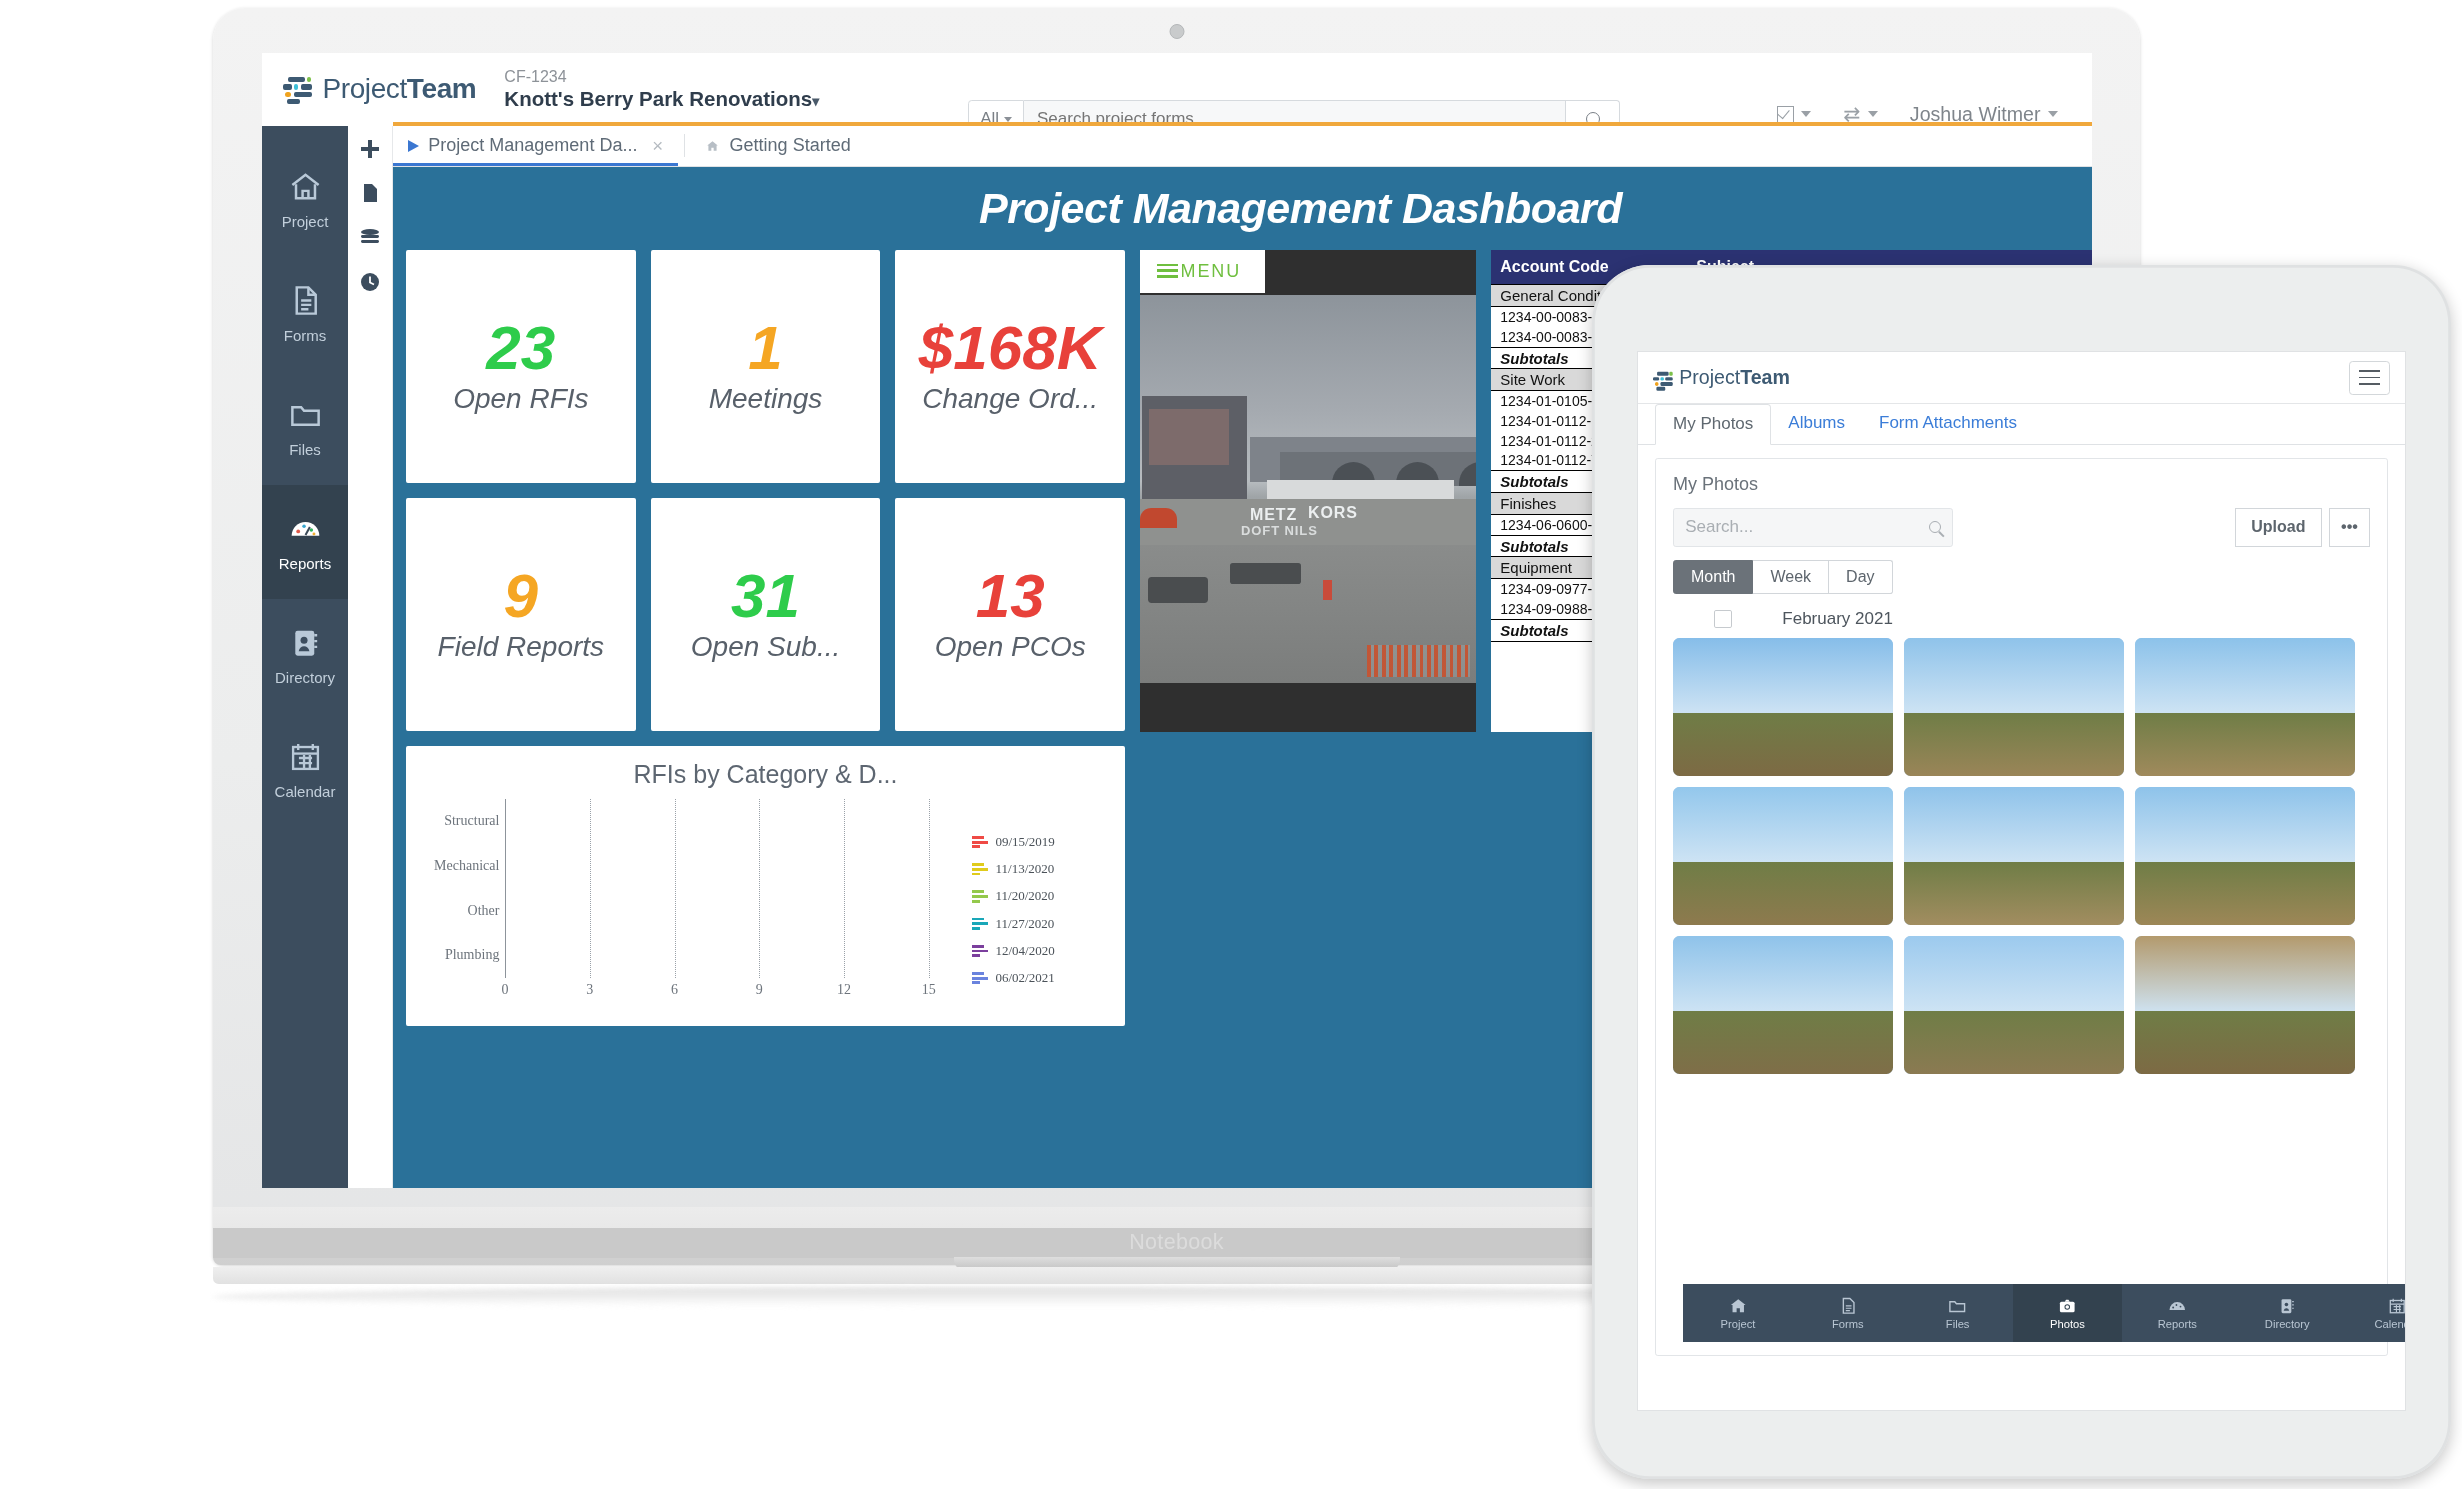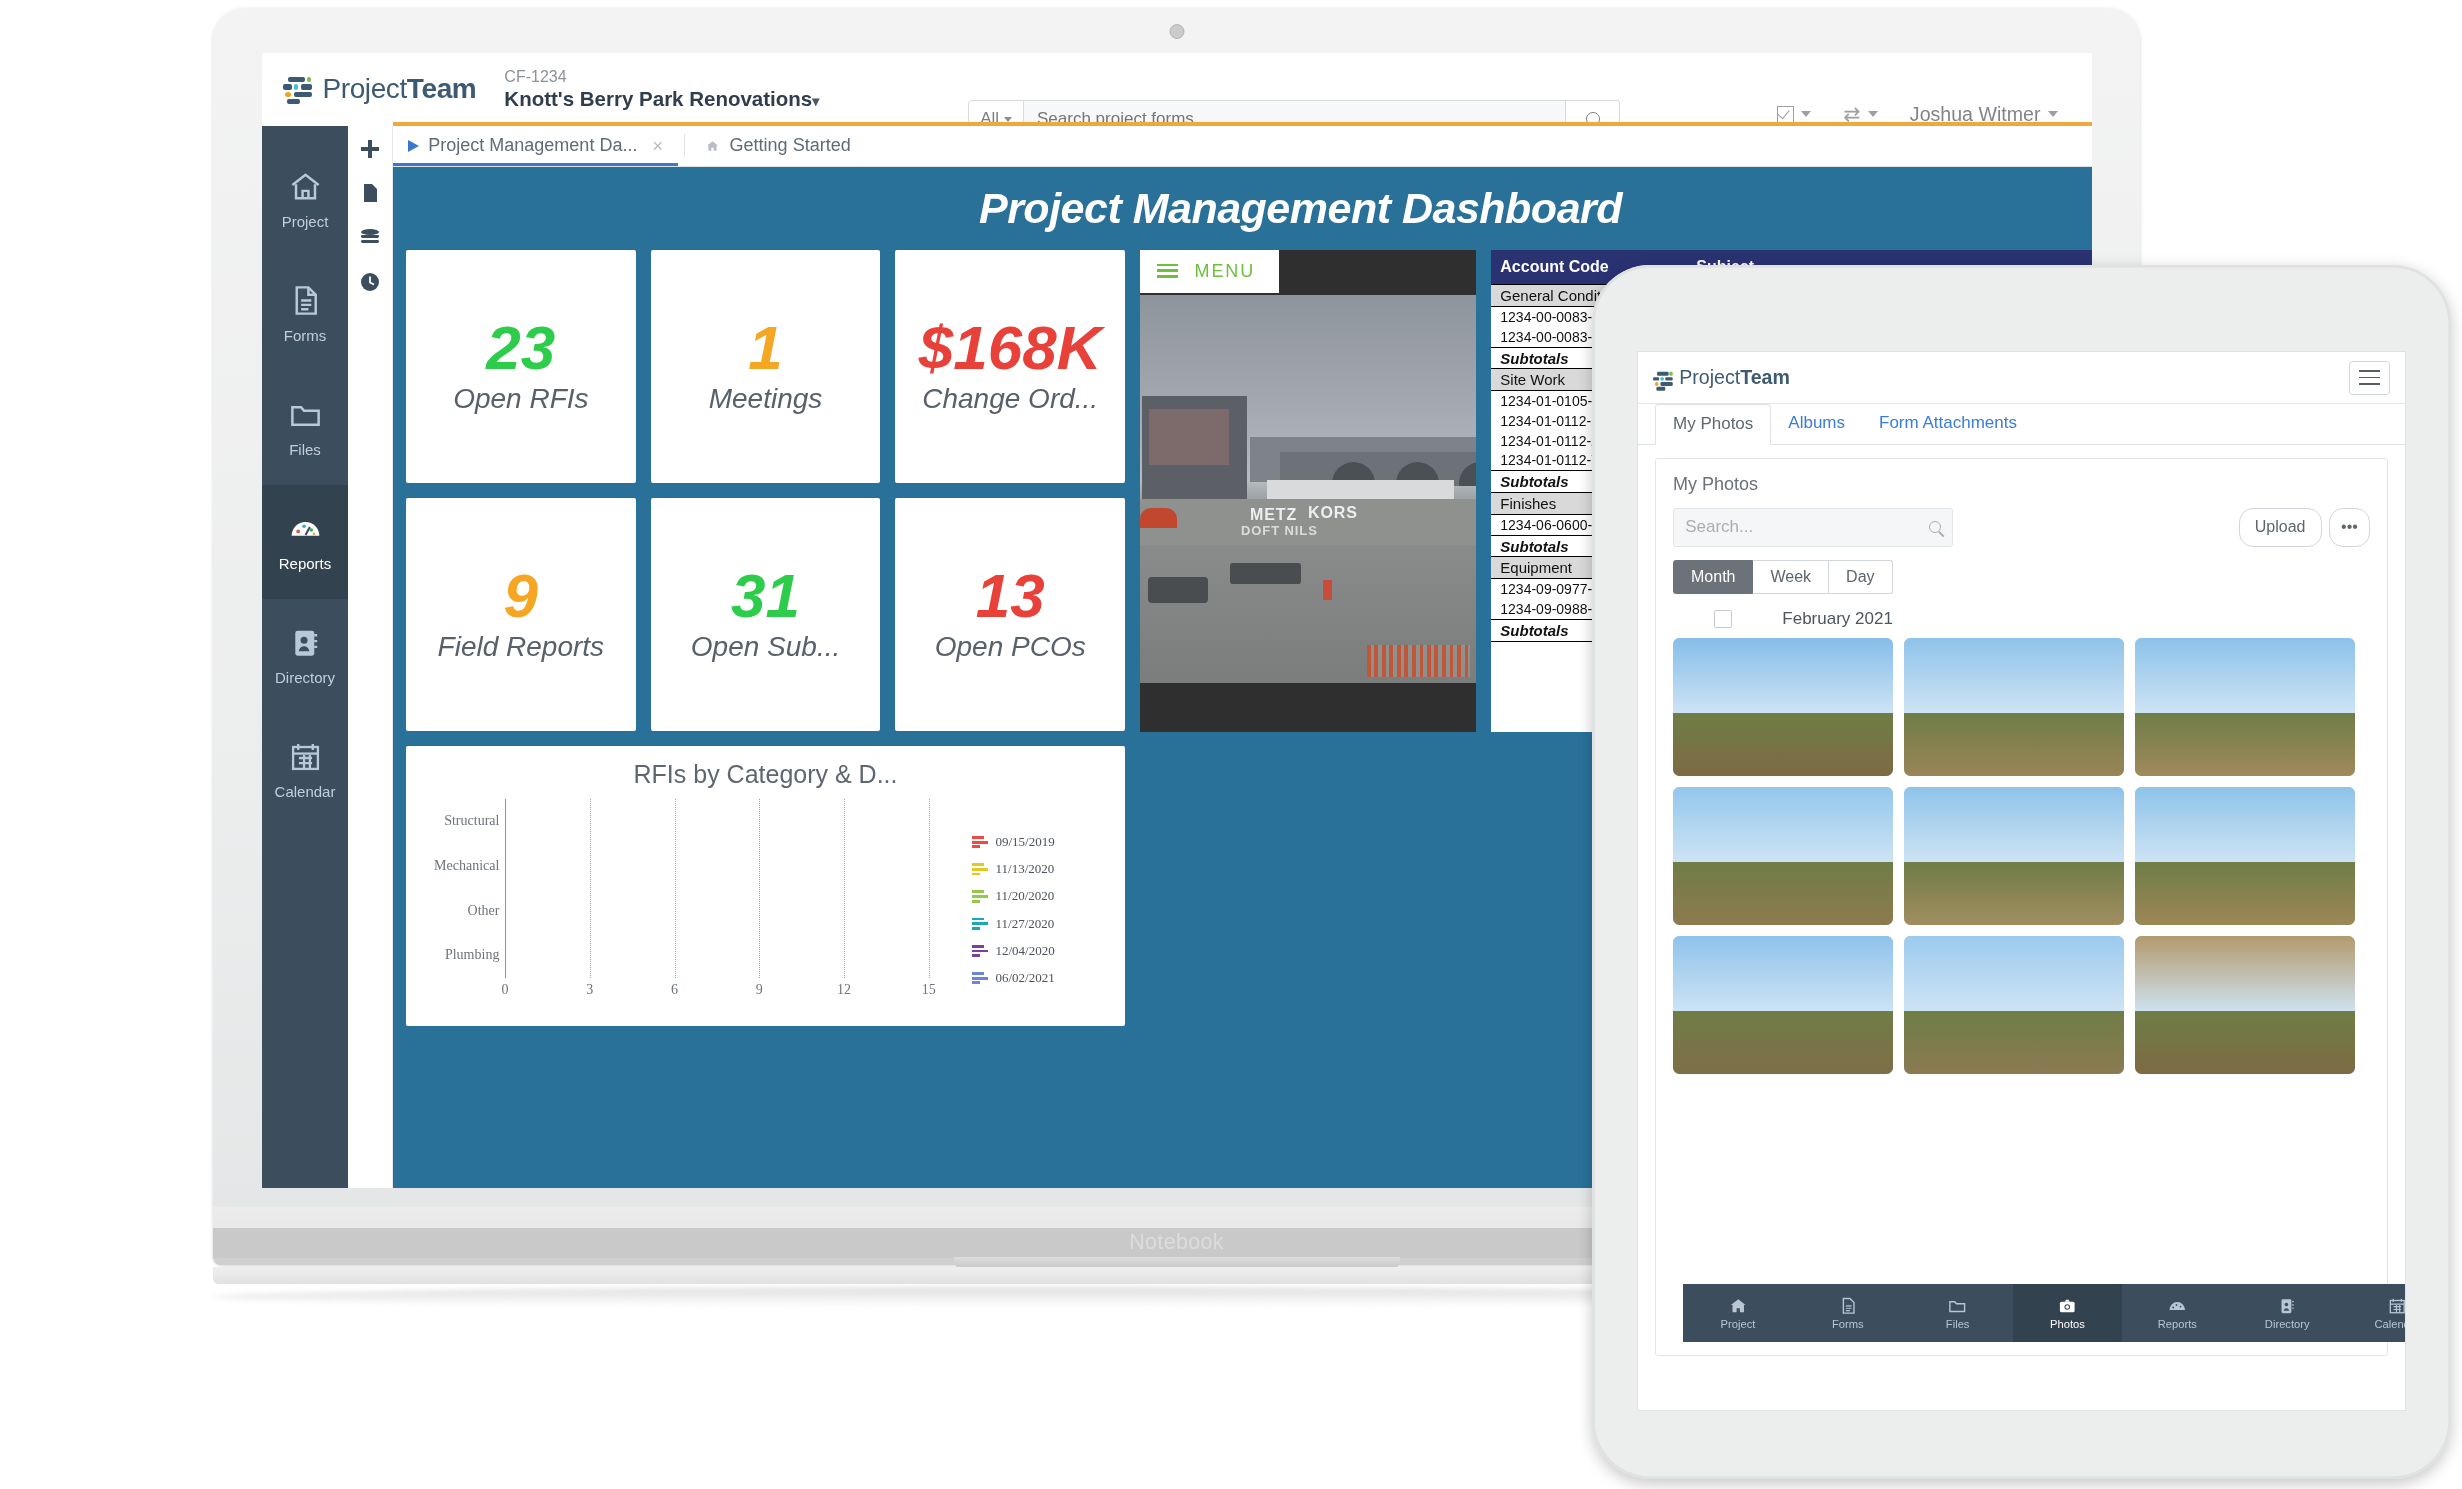--- a/index.html
+++ b/index.html
@@ -151,21 +151,21 @@
   .xtick { position:absolute; transform:translateX(-50%); font-size:14px; color:#6d747c; font-family:"Liberation Serif", serif; }
   .legend { width:140px; padding-top:41px; }
   .lg-item { display:flex; align-items:center; gap:7.5px; margin-bottom:11.2px; }
   .lg-key { width:16px; height:12px; position:relative; }
   .lg-key i { position:absolute; left:0; display:block; height:2.8px; }
   .lg-txt { font-size:13px; color:#4b5259; font-family:"Liberation Serif", serif; }
 
   .col-right { width: 1055px; }
   .cam-wrap { height: 482px; display:flex; gap:15px; }
   .cam { width: 336px; background:#2f2f2f; position:relative; overflow:hidden; }
-  .cam-menu { position:absolute; left:0; top:0; background:#fff; padding:11.2px 24px 11.2px 17px; display:flex; align-items:center; gap:17px; z-index:3;}
+  .cam-menu { position:absolute; left:0; top:0; background:#fff; padding:11.2px 24px 11.2px 17px; display:flex; align-items:center; gap:3px; z-index:3;}
   .burger { width:20.5px; height:15px; position:relative; }
   .burger i { position:absolute; left:0; width:20.5px; height:2.8px; background:#6fbf3f; }
   .burger i:nth-child(1){top:0;} .burger i:nth-child(2){top:5.6px;} .burger i:nth-child(3){top:11.2px;}
   .cam-menu span { color:#6fbf3f; font-size:18px; letter-spacing:1.9px; }
   .cam-photo { position:absolute; left:0; right:0; top:45px; bottom:49px; overflow:hidden; }
   .sky { position:absolute; inset:0; background:linear-gradient(180deg,#8d949b 0%, #a5aab0 30%, #b7bcc0 48%, #9fa4a7 52%, #8e9396 100%); }
   .bldgA { position:absolute; left:1.9px; top:101px; width:105px; height:107px; background:#5d5f66; }
   .bldgA2{ position:absolute; left:9.3px; top:114px; width:80px; height:56px; background:#7d6b6b; }
   .bldgB { position:absolute; left:110px; top:142px; right:0; height:45px; background:#7e838a; }
   .archrow{ position:absolute; left:140px; top:157px; right:0; height:34px; background:#6d7278; }
@@ -213,21 +213,21 @@
   .t-tab { padding: 9.3px 17px; font-size:17px; color:#3b7dd8; }
   .t-tab.active { color:#5f6870; border:0.9px solid #dfe2e5; border-bottom:0.9px solid #fff; border-radius:3.7px 3.7px 0 0; margin-bottom:-0.9px; background:#fff;}
   .t-panel { margin: 13px 17px 0; border:0.9px solid #e2e5e8; border-radius:2.8px; height: 898px; background:#fff; }
   .t-sub { font-size:18px; color:#6a727a; padding: 15px 17px 0; }
   .t-ctl { display:flex; align-items:center; justify-content:space-between; padding: 13px 17px 0; }
   .t-search { width:280px; height:39px; background:#f5f6f7; border:0.9px solid #e2e5e8; border-radius:2.8px; display:flex; align-items:center; padding: 0 11.2px; justify-content:space-between;}
   .t-search span { font-size:17px; color:#a9aeb3; }
   .t-mag { width:12px;height:12px;border:1.9px solid #a9aeb3;border-radius:50%; position:relative; }
   .t-mag:after{content:"";position:absolute;right:-4.7px;bottom:-2.8px;width:6.5px;height:1.9px;background:#a9aeb3;transform:rotate(45deg);}
   .t-btns { display:flex; gap:7.5px; }
-  .t-btn { height:39px; border:0.9px solid #d2d6da; border-radius:14px; background:#fff; font-size:16px; color:#5d656d; display:flex; align-items:center; justify-content:center; padding: 0 15px; }
+  .t-btn { height:39px; border:0.9px solid #d2d6da; border-radius:0; background:#fff; font-size:16px; color:#5d656d; display:flex; align-items:center; justify-content:center; padding: 0 15px; font-weight: bold; }
   .t-btn.sm { width:41px; padding:0; }
   .t-seg { display:flex; margin: 13px 17px 0; }
   .t-seg div { height:34px; padding: 0 17px; display:flex; align-items:center; font-size:16px; border:0.9px solid #d2d6da; border-left:none; color:#5d656d;}
   .t-seg div:first-child { border-left:0.9px solid #6b7279; background:#6b7279; color:#fff; border-color:#6b7279; border-radius:2.8px 0 0 2.8px;}
   .t-seg div:last-child { border-radius:0 2.8px 2.8px 0; }
   .t-month { display:flex; align-items:center; gap:9.3px; padding: 15px 17px 5.6px; }
   .t-cbx { width:18px; height:18px; border:0.9px solid #c6cace; border-radius:1.9px; }
   .t-month span { font-size:17px; color:#4d555d;margin-left:41px; }
   .t-grid { display:flex; flex-wrap:wrap; gap:11.2px; padding: 3.7px 17px; }
   .ph { width:220px; height:138px; border-radius:6.5px; overflow:hidden; position:relative; background:#9fc6e6; }

